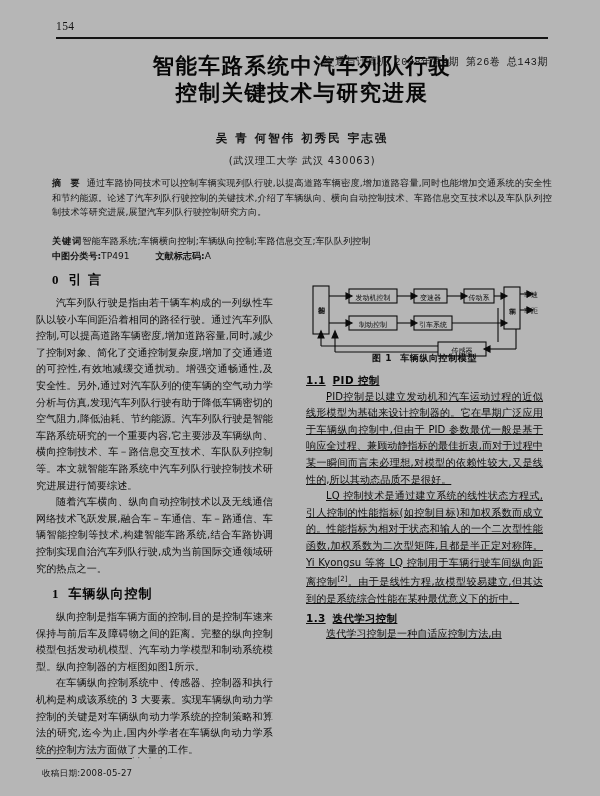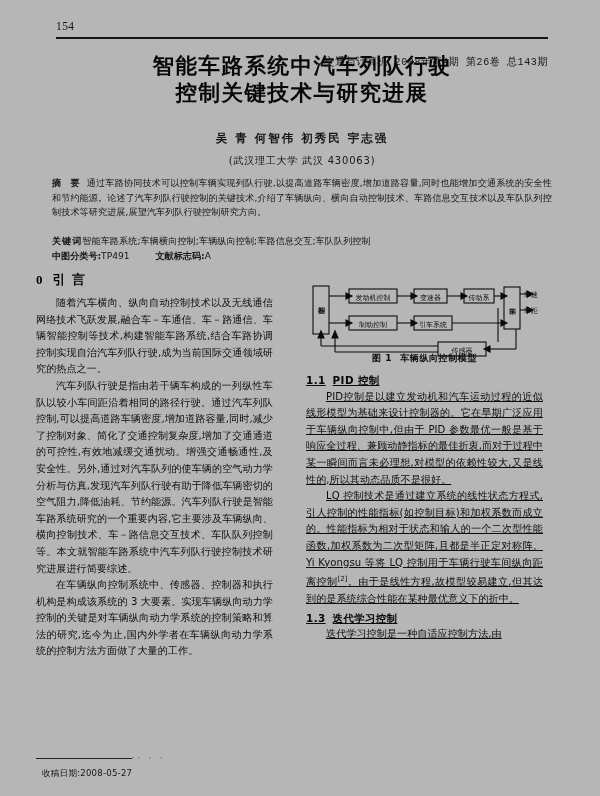--- a/index.html
+++ b/index.html
@@ -144,21 +144,21 @@
     text-align: justify;
     letter-spacing: 0.05px;
   }
   .col-left  { left: 36px; }
   .col-right { left: 306px; top: 370px; text-decoration: underline; }
 
   .h1 {
     font-size: 13px;
     font-weight: bold;
     letter-spacing: 1px;
-    margin: 0 0 5px 0;
+    margin: 0 0 5px 16px;
     color: #101010;
     line-height: 20px;
     font-family: "DejaVu Sans", sans-serif;
   }
   .h1 .num { margin-right: 9px; font-family: "Liberation Serif", serif; }
   .h2 {
     font-size: 10.4px;
     font-weight: bold;
     letter-spacing: 0.4px;
     margin: 2px 0 0 0;
@@ -250,23 +250,27 @@
   </div>
 
   <div class="clc-block">
     <span class="clc-lbl">中图分类号:</span><span>TP491</span><span class="clc-gap"></span><span class="clc-lbl">文献标志码:</span><span>A</span>
   </div>
 
   <div class="col col-left">
     <div class="h1">
       <span class="num">0</span><span>引  言</span>
     </div>
+    <p class="body">汽车列队行驶是指由若干辆车构成的一列纵性车队以较小车间距沿着相同的路径行驶。通过汽车列队控制,可以提高道路车辆密度,增加道路容量,同时,减少了控制对象、简化了交通控制复杂度,增加了交通通道的可控性,有效地减缓交通扰动。增强交通畅通性,及安全性。另外,通过对汽车队列的使车辆的空气动力学分析与仿真,发现汽车列队行驶有助于降低车辆密切的空气阻力,降低油耗、节约能源。汽车列队行驶是智能车路系统研究的一个重要内容,它主要涉及车辆纵向、横向控制技术、车－路信息交互技术、车队队列控制等。本文就智能车路系统中汽车列队行驶控制技术研究进展进行简要综述。</p>
     <p class="body">随着汽车横向、纵向自动控制技术以及无线通信网络技术飞跃发展,融合车－车通信、车－路通信、车辆智能控制等技术,构建智能车路系统,结合车路协调控制实现自治汽车列队行驶,成为当前国际交通领域研究的热点之一。</p>
-    <p class="body">汽车列队行驶是指由若干辆车构成的一列纵性车队以较小车间距沿着相同的路径行驶。通过汽车列队控制,可以提高道路车辆密度,增加道路容量,同时,减少了控制对象、简化了交通控制复杂度,增加了交通通道的可控性,有效地减缓交通扰动。增强交通畅通性,及安全性。另外,通过对汽车队列的使车辆的空气动力学分析与仿真,发现汽车列队行驶有助于降低车辆密切的空气阻力,降低油耗、节约能源。汽车列队行驶是智能车路系统研究的一个重要内容,它主要涉及车辆纵向、横向控制技术、车－路信息交互技术、车队队列控制等。本文就智能车路系统中汽车列队行驶控制技术研究进展进行简要综述。</p>
-
+
+    <div class="h1" style="margin-top:7px">
+      <span class="num">1</span><span>车辆纵向控制</span>
+    </div>
+    <p class="body">纵向控制是指车辆方面的控制,目的是控制车速来保持与前后车及障碍物之间的距离。完整的纵向控制模型包括发动机模型、汽车动力学模型和制动系统模型。纵向控制器的方框图如图1所示。</p>
     <p class="body">在车辆纵向控制系统中、传感器、控制器和执行机构是构成该系统的 3 大要素。实现车辆纵向动力学控制的关键是对车辆纵向动力学系统的控制策略和算法的研究,迄今为止,国内外学者在车辆纵向动力学系统的控制方法方面做了大量的工作。</p>
   </div>
 
   <div class="figbox">
     <svg class="fig-svg" width="237" height="94" viewBox="0 0 237 94">
       <g fill="none" stroke="#141414" stroke-width="1.1">
 
         <rect x="7" y="14" width="16" height="48"></rect>
 
         <rect x="43" y="17" width="48" height="14"></rect>

